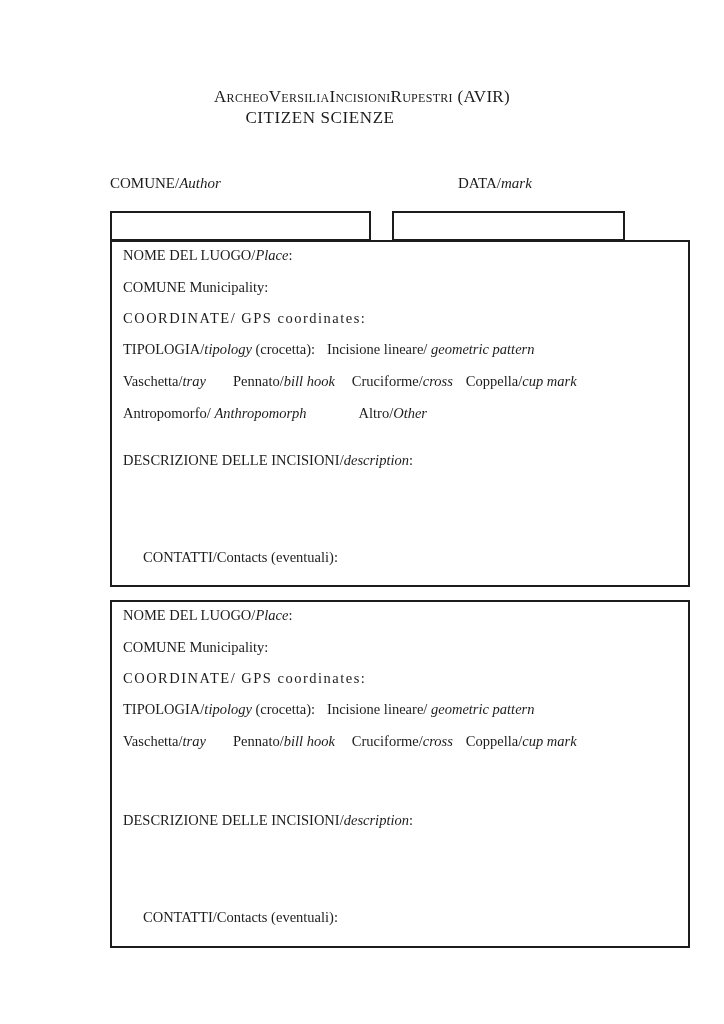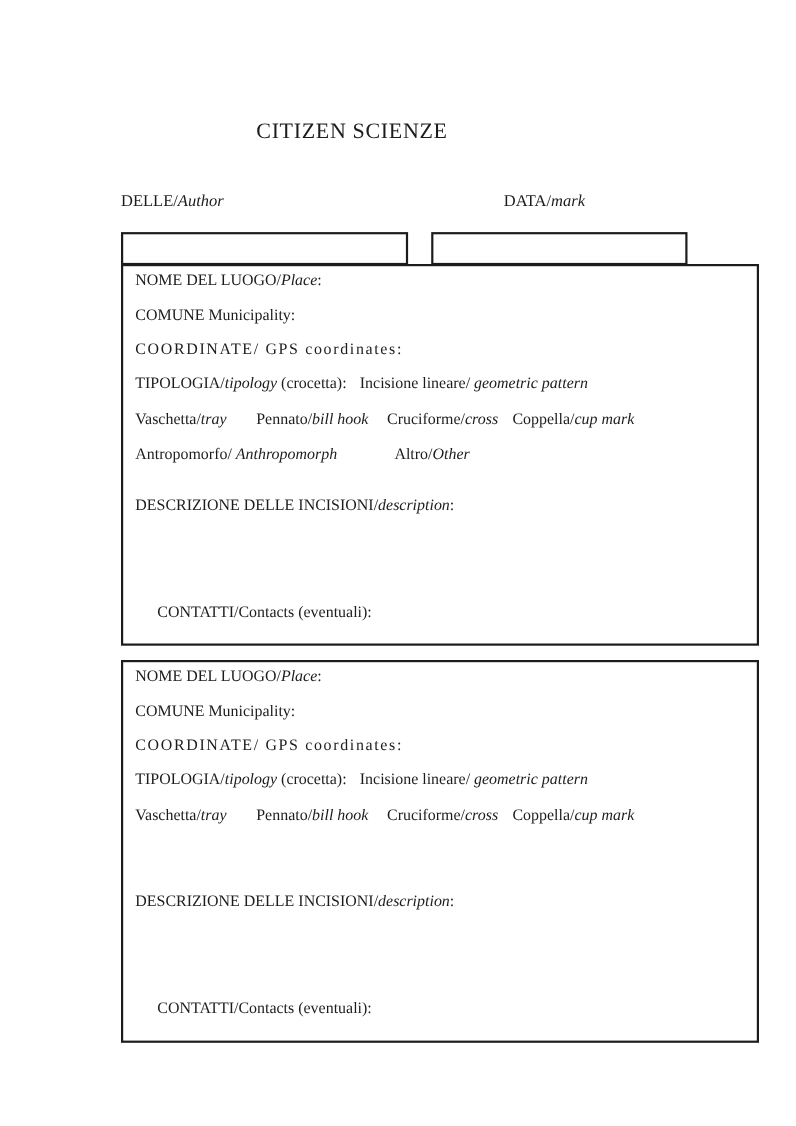--- a/index.html
+++ b/index.html
@@ -25,21 +25,21 @@
     font-size: 17px;
     font-variant: small-caps;
     letter-spacing: 0.3px;
   }
   .title-line2 {
     position: absolute;
     top: 108px;
     left: 0;
     width: 640px;
     text-align: center;
-    font-size: 20px;
+    font-size: 17px;
     letter-spacing: 0.6px;
   }
   .field-label {
     position: absolute;
     font-size: 15px;
     white-space: nowrap;
   }
   .author-label { left: 110px; top: 175px; }
   .date-label   { left: 458px; top: 175px; }
 
@@ -85,23 +85,24 @@
   .g13 { width: 13px; }
   .g17 { width: 17px; }
   .g27 { width: 27px; }
   .g52 { width: 52px; }
 </style>
 </head>
 <body>
 
 <div class="page">
 
+  <div class="title-line1">ArcheoVersiliaIncisioniRupestri (AVIR)</div>
   <div class="title-line2">CITIZEN SCIENZE</div>
 
-  <div class="field-label author-label"><span>DELLE/</span><span class="it">Author</span></div>
+  <div class="field-label author-label"><span>COMUNE/</span><span class="it">Author</span></div>
 
   <div class="field-label date-label"><span>DATA/</span><span class="it">mark</span></div>
 
   <div class="input-box author-box"></div>
   <div class="input-box date-box"></div>
 
   <section class="record-box box1">
     <div class="row r1"><span>NOME DEL LUOGO/</span><span class="it">Place</span><span>:</span></div>
 
     <div class="row r2">COMUNE Municipality:</div>

